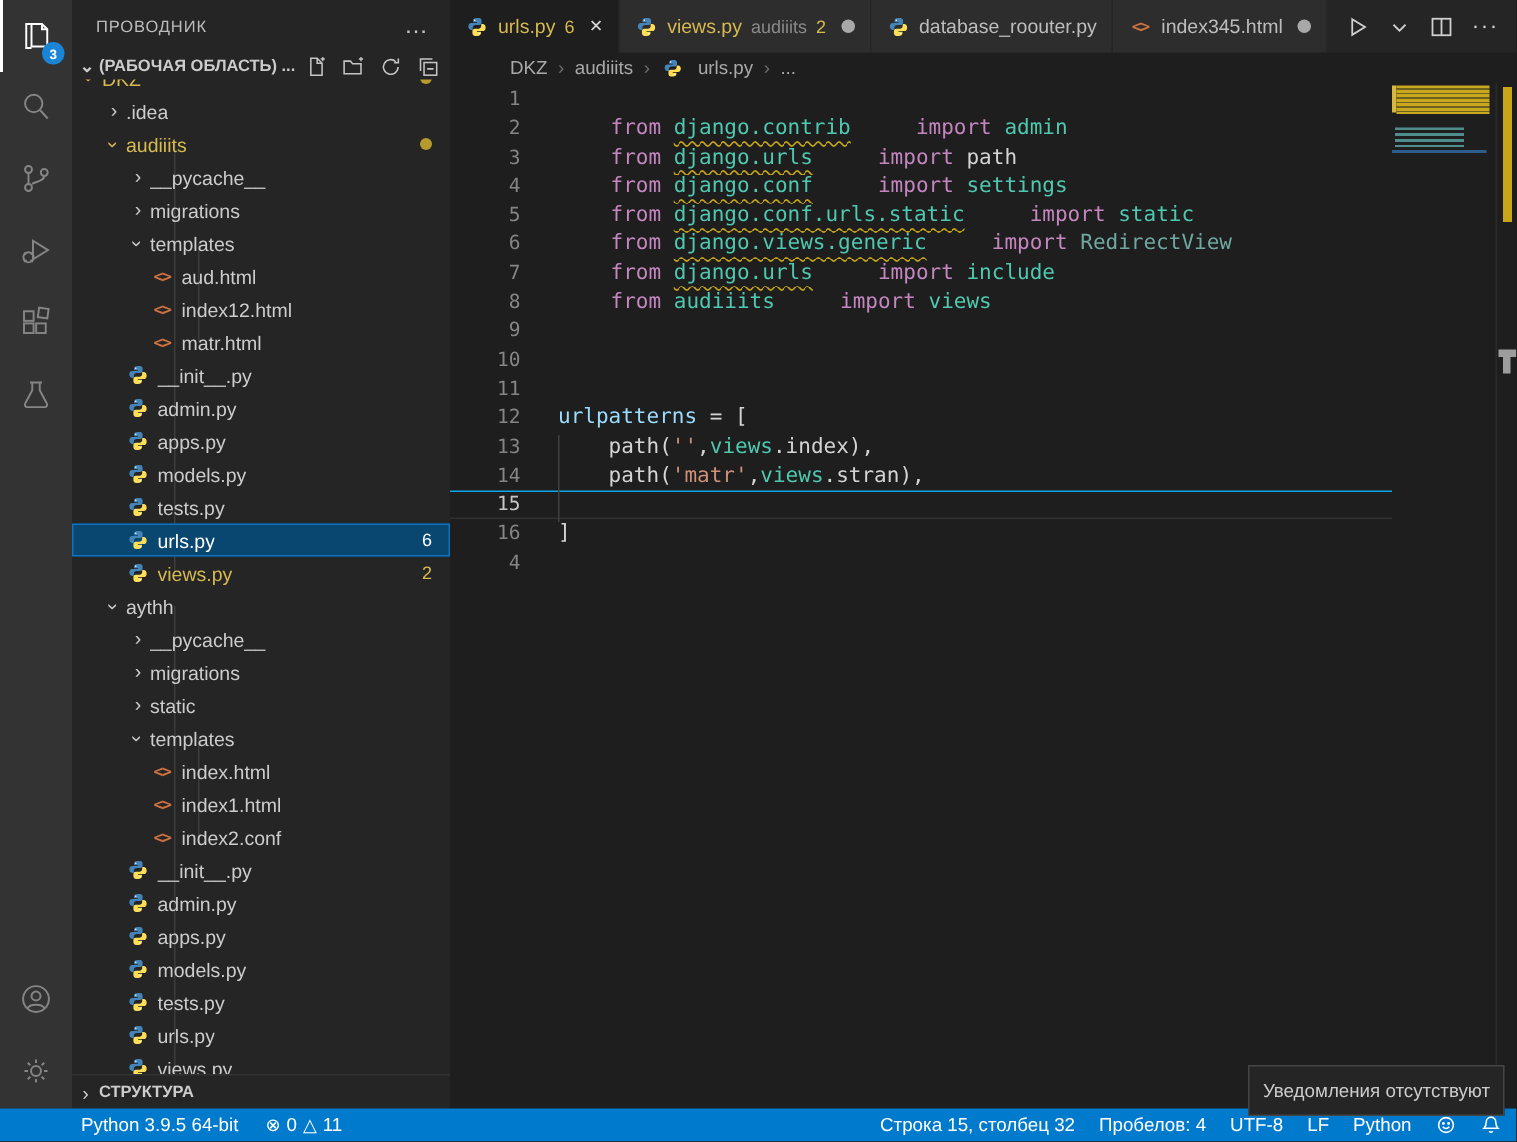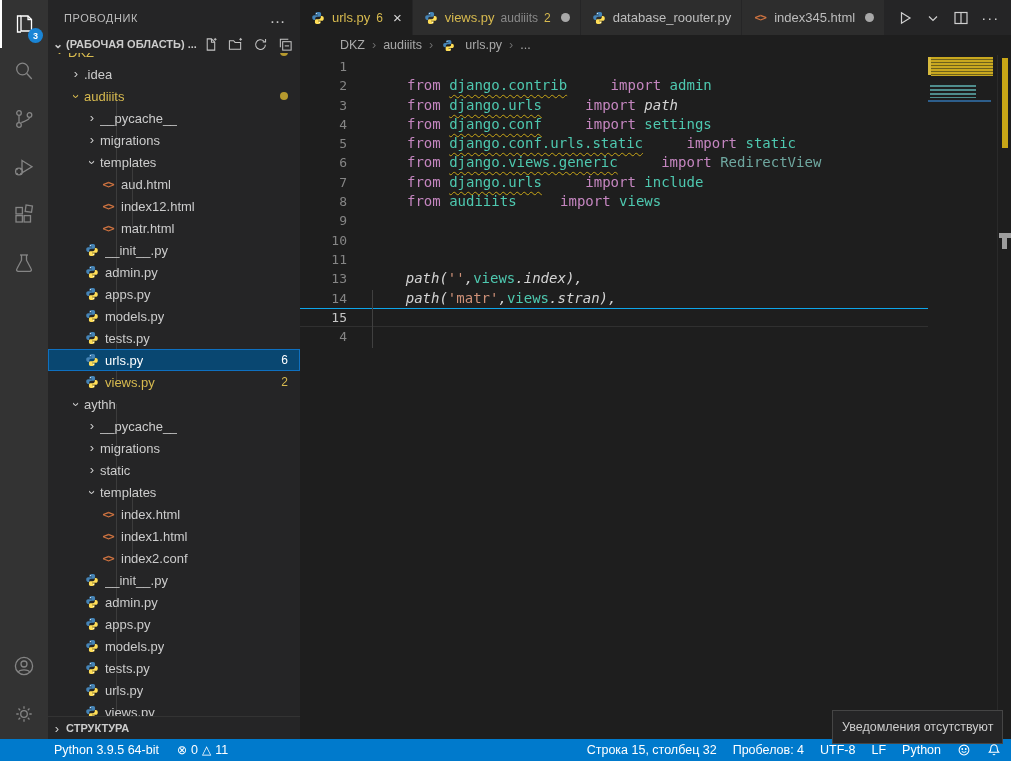--- a/index.html
+++ b/index.html
@@ -73,21 +73,21 @@
   .cl .num { width:47px; flex:none; text-align:right; color:#858585; font-size:13px; }
   .cl .txt { padding-left:25px; }
   .cl.current { border-top:1px solid #0ea5e9; border-bottom:1px solid #303030; line-height:17.3px; }
   .cl.current .num { color:#c6c6c6; }
   .tk-kw { color:#C586C0;margin-left:35px; }
   .tk-mod { color:#4EC9B0; }
   .tk-sq { color:#4EC9B0; text-decoration-line:underline; text-decoration-style:wavy; text-decoration-color:#C8A617; text-decoration-thickness:1px; text-underline-offset:4px; }
   .tk-dim { color:#6FA8A0; }
   .tk-str { color:#CE9178; }
   .tk-var { color:#9CDCFE; }
-  .tk-plain { color:#D4D4D4;font-style:italic; }
+  .tk-plain { color:#D4D4D4; }
   .tk-brk { color:#D4D4D4; outline:1px solid #7e7e7e; outline-offset:-1px; background:rgba(130,130,130,.18); }
   .iguide { position:absolute; left:72px; width:1px; background:#404040; }
 
   .minimap { position:absolute; top:0; right:14px; width:69px; bottom:0; cursor:pointer; }
   .mm-marks { position:absolute; left:0; top:2px; width:3px; height:18px; background:#D7BA3D; }
   .mm-yellow { position:absolute; left:3px; right:4px; top:2px; height:19px;
     background:repeating-linear-gradient(180deg,#C9A81F 0px,#C9A81F 2px,#6e611c 2px,#6e611c 3px); }
   .mm-teal { position:absolute; left:2px; width:46px; top:30px; height:13px;
     background:repeating-linear-gradient(180deg,#4f8d8d 0px,#4f8d8d 2px,rgba(0,0,0,0) 2px,rgba(0,0,0,0) 4px); }
   .mm-line { position:absolute; left:0; right:6px; top:45px; height:2px; background:#2d5e8b; }
@@ -563,23 +563,25 @@
             <div class="cl"><span class="num">2</span><span class="txt"><span class="tk-kw">from </span><span class="tk-sq">django.contrib</span><span class="tk-kw"> import </span><span class="tk-mod">admin</span></span></div>
             <div class="cl"><span class="num">3</span><span class="txt"><span class="tk-kw">from </span><span class="tk-sq">django.urls</span><span class="tk-kw"> import </span><span class="tk-plain">path</span></span></div>
             <div class="cl"><span class="num">4</span><span class="txt"><span class="tk-kw">from </span><span class="tk-sq">django.conf</span><span class="tk-kw"> import </span><span class="tk-mod">settings</span></span></div>
             <div class="cl"><span class="num">5</span><span class="txt"><span class="tk-kw">from </span><span class="tk-sq">django.conf.urls.static</span><span class="tk-kw"> import </span><span class="tk-mod">static</span></span></div>
             <div class="cl"><span class="num">6</span><span class="txt"><span class="tk-kw">from </span><span class="tk-sq">django.views.generic</span><span class="tk-kw"> import </span><span class="tk-dim">RedirectView</span></span></div>
             <div class="cl"><span class="num">7</span><span class="txt"><span class="tk-kw">from </span><span class="tk-sq">django.urls</span><span class="tk-kw"> import </span><span class="tk-mod">include</span></span></div>
             <div class="cl"><span class="num">8</span><span class="txt"><span class="tk-kw">from </span><span class="tk-mod">audiiits</span><span class="tk-kw"> import </span><span class="tk-mod">views</span></span></div>
             <div class="cl"><span class="num">9</span><span class="txt"></span></div>
             <div class="cl"><span class="num">10</span><span class="txt"></span></div>
             <div class="cl"><span class="num">11</span><span class="txt"></span></div>
+            <div class="cl"><span class="num">12</span><span class="txt"><span class="tk-var">urlpatterns</span><span class="tk-plain"> = [</span></span></div>
             <div class="cl"><span class="num">13</span><span class="txt"><span class="tk-plain">    path(</span><span class="tk-str">''</span><span class="tk-plain">,</span><span class="tk-mod">views</span><span class="tk-plain">.index),</span></span></div>
             <div class="cl"><span class="num">14</span><span class="txt"><span class="tk-plain">    path(</span><span class="tk-str">'matr'</span><span class="tk-plain">,</span><span class="tk-mod">views</span><span class="tk-plain">.stran),</span></span></div>
             <div class="cl current"><span class="num">15</span></div>
+            <div class="cl"><span class="num">16</span><span class="txt"><span class="tk-plain">]</span></span></div>
             <div class="cl"><span class="num">4</span><span class="txt"></span></div>
           </div>
         <div class="iguide" style="top:235px; height:58px;"></div>
         <div class="minimap">
           <div class="mm-marks"></div>
           <div class="mm-yellow"></div>
           <div class="mm-teal"></div>
           <div class="mm-line"></div>
         </div>
         <div class="scrollcol">

